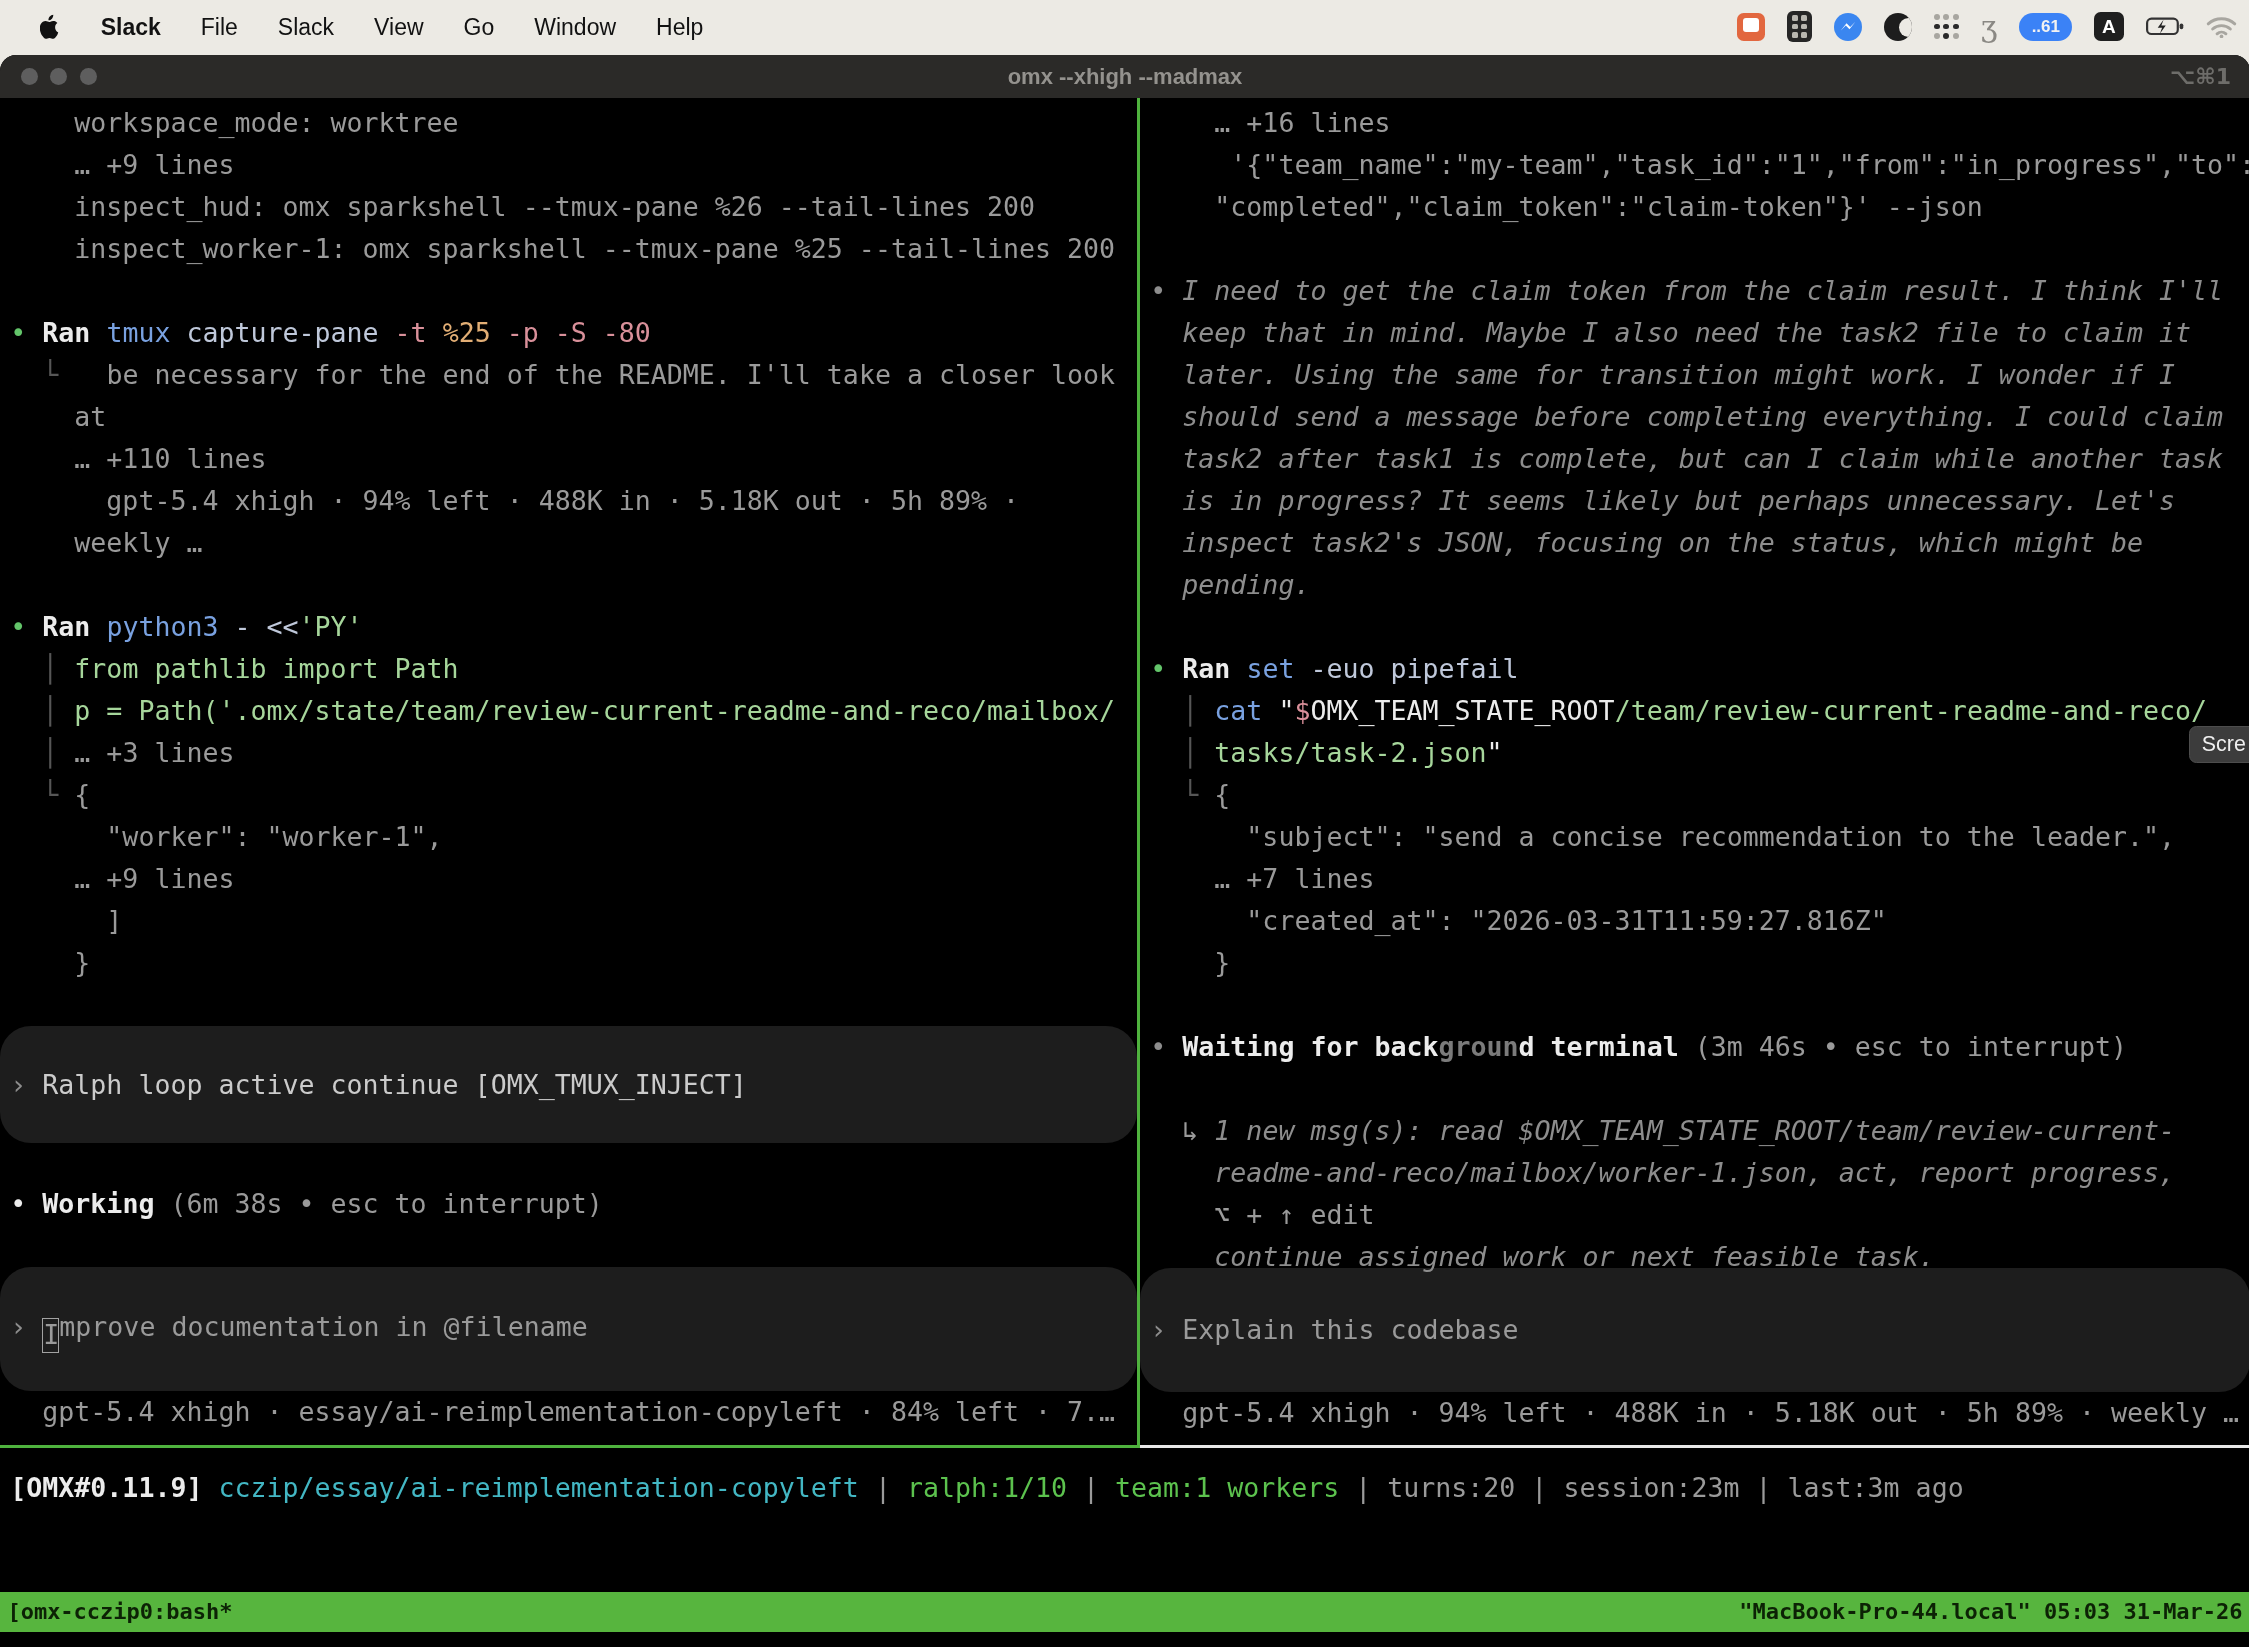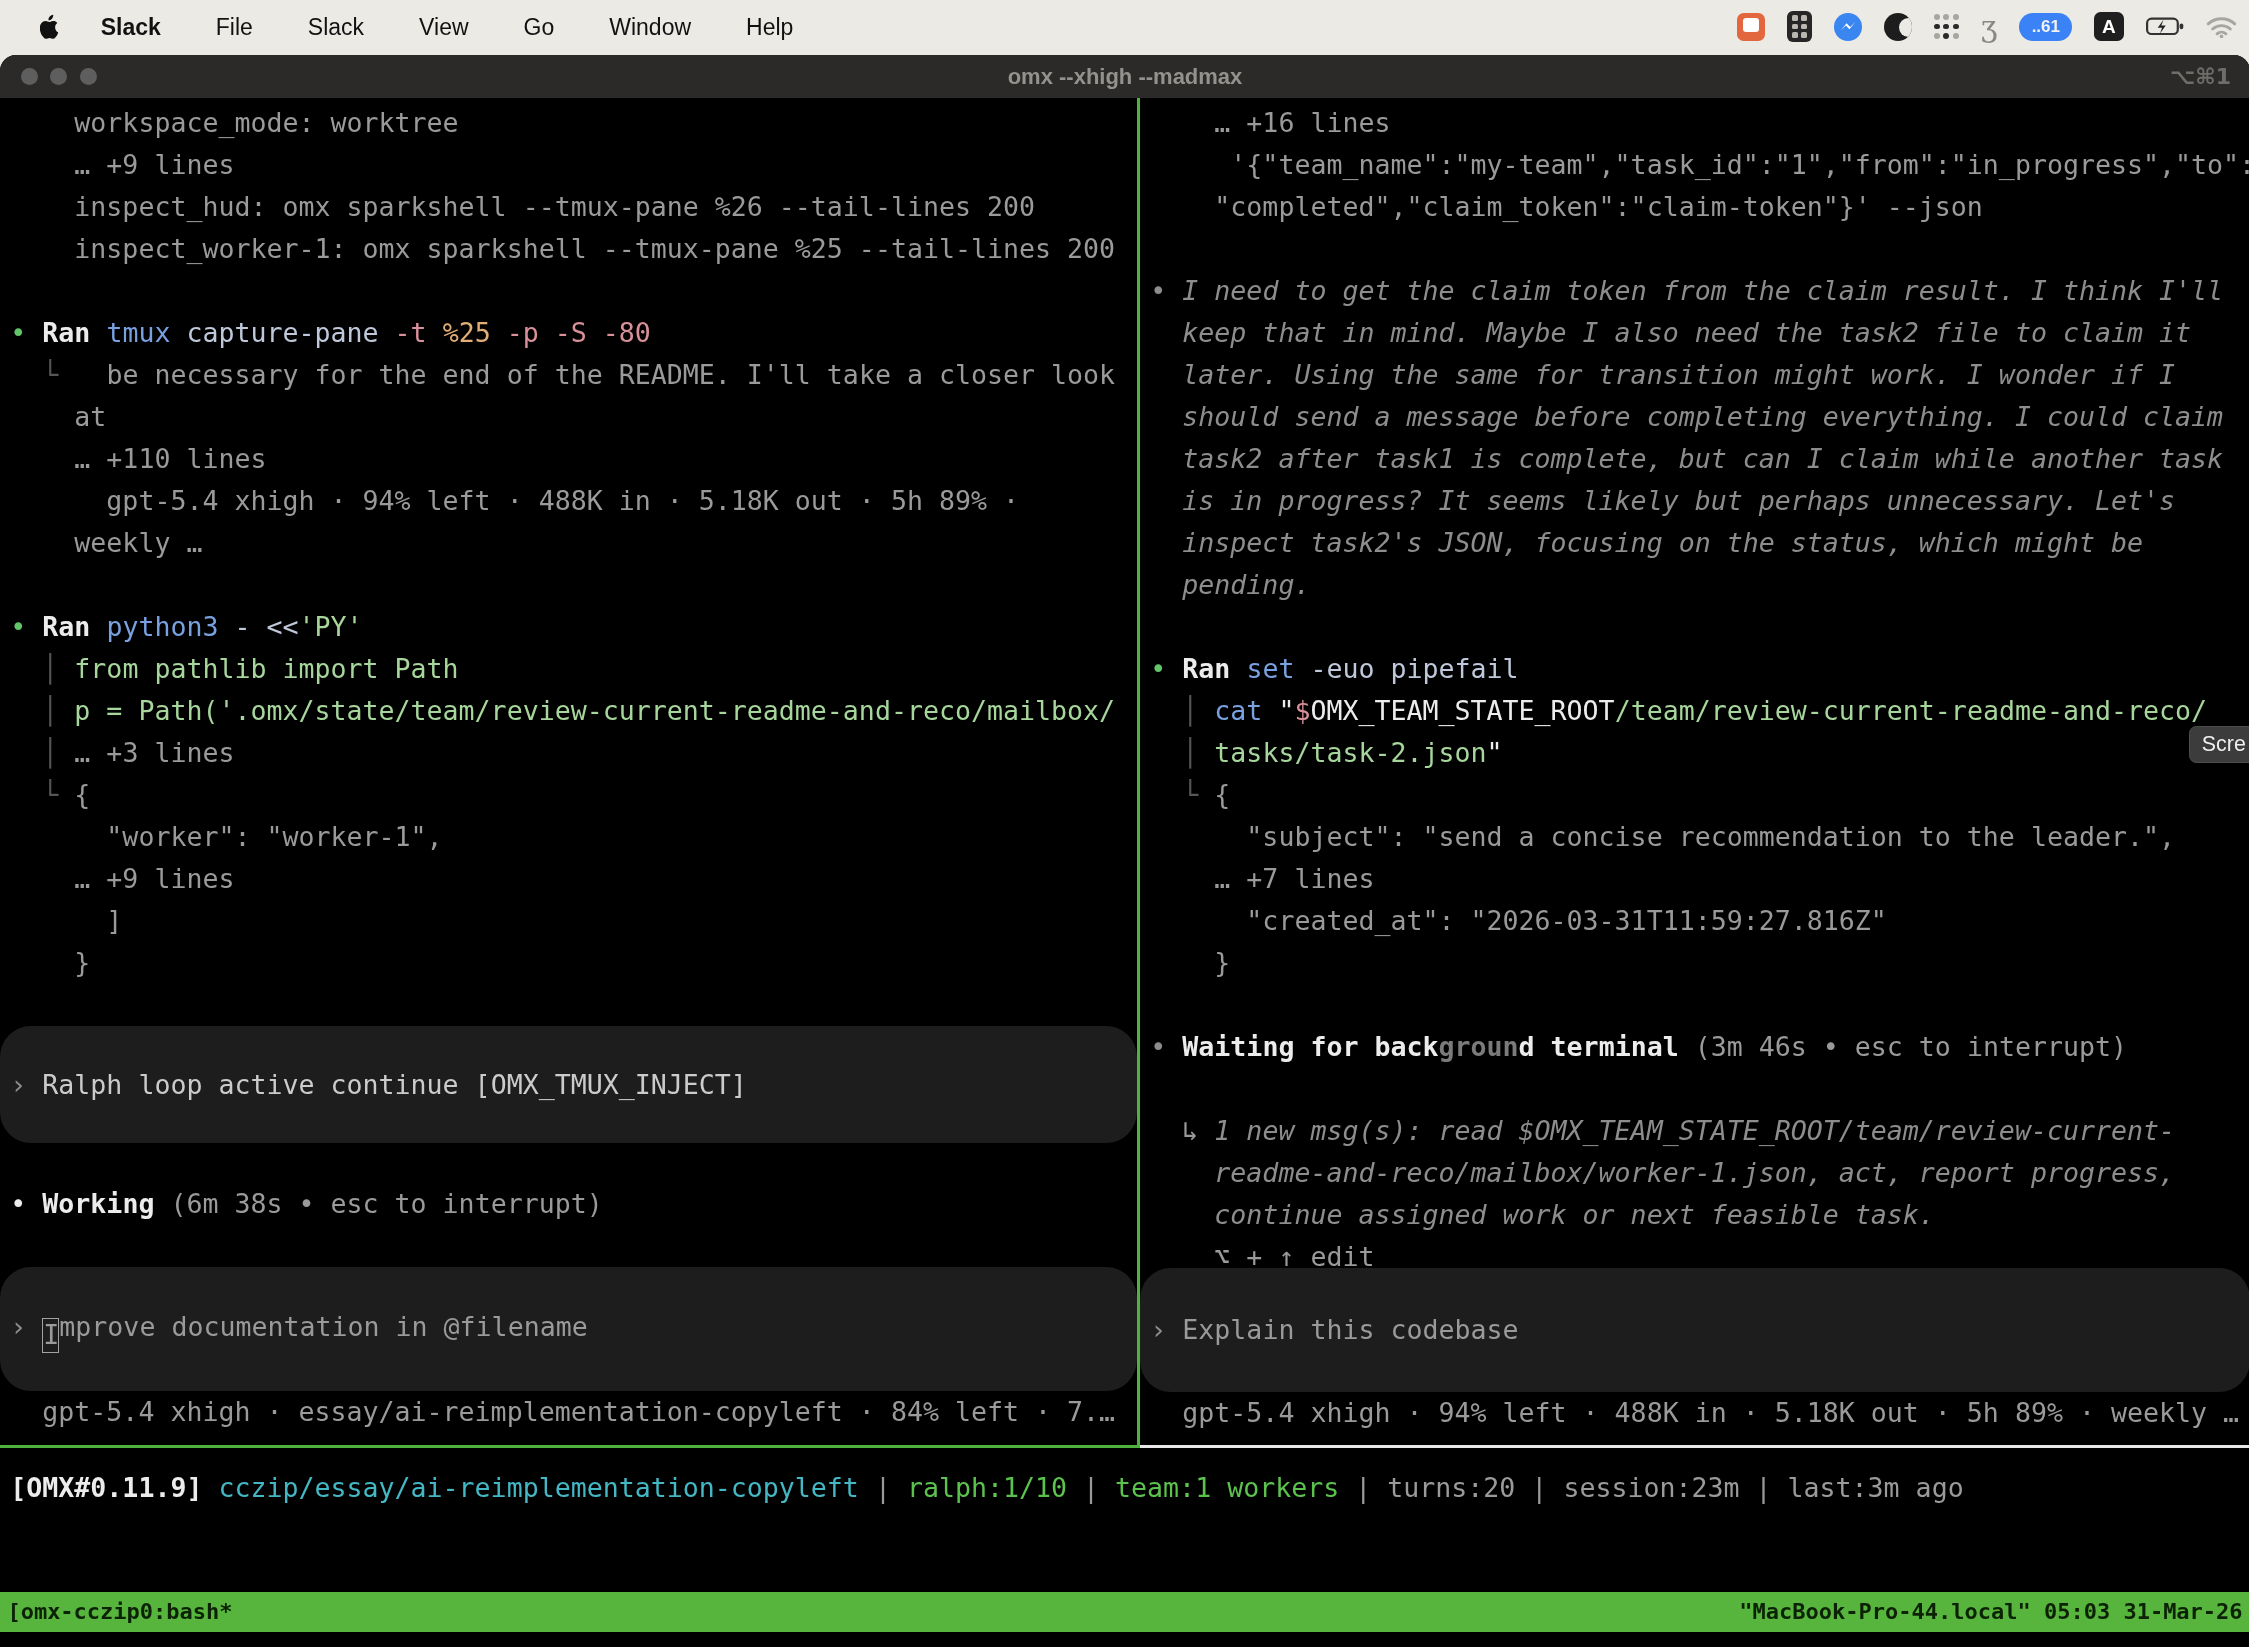--- a/index.html
+++ b/index.html
@@ -84,21 +84,21 @@
 <div class="screen">
 
   <div class="menubar">
     <div class="menubar-left">
       <span class="apple">
         <svg viewBox="0 0 100 120" width="20.7" height="25" fill="#111">
           <path d="M73 63c0-14 11-20 11-20-6-9-16-10-19-10-8-1-16 5-20 5s-11-5-18-5c-9 0-18 6-23 15-10 17-3 43 7 57 5 7 10 14 17 14 7 0 9-4 18-4s11 4 18 4 12-7 17-14c5-8 7-15 7-16-1 0-15-6-15-26z"></path>
           <path d="M58 22c4-5 7-12 6-19-6 0-13 4-17 9-4 4-7 11-6 18 7 0 13-4 17-8z"></path>
         </svg>
       </span>
-      <span class="menu-item" id="menu-items" style="display: flex; gap: 55px;">
+      <span class="menu-item" id="menu-items" style="display: flex; gap: 40px;">
           <span class="menu-item bold">Slack</span>
           <span class="menu-item">File</span>
           <span class="menu-item">Slack</span>
           <span class="menu-item">View</span>
           <span class="menu-item">Go</span>
           <span class="menu-item">Window</span>
           <span class="menu-item">Help</span>
         </span>
     </div>
     <div class="menubar-right">
@@ -229,22 +229,22 @@
             <div class="line"><span class="c-rule">  └ </span><span class="c-gray">{</span></div>
             <div class="line"><span class="c-gray">      "subject": "send a concise recommendation to the leader.",</span></div>
             <div class="line"><span class="c-gray">    … +7 lines</span></div>
             <div class="line"><span class="c-gray">      "created_at": "2026-03-31T11:59:27.816Z"</span></div>
             <div class="line"><span class="c-gray">    }</span></div>
             <div class="line"></div>
             <div class="line"><span class="c-dim">• </span><span class="c-wb">Waiting for back</span><span class="c-shim">groun</span><span class="c-wb">d terminal</span><span class="c-gray"> (3m 46s • esc to interrupt)</span></div>
             <div class="line"></div>
             <div class="line"><span class="c-gray">  ↳ </span><span class="c-it">1 new msg(s): read $OMX_TEAM_STATE_ROOT/team/review-current-</span></div>
             <div class="line"><span class="c-it">    readme-and-reco/mailbox/worker-1.json, act, report progress,</span></div>
+            <div class="line"><span class="c-gray">    ⌥ + ↑ edit</span></div>
             <div class="line"><span class="c-it">    continue assigned work or next feasible task.</span></div>
-            <div class="line"><span class="c-gray">    ⌥ + ↑ edit</span></div>
           </div>
         <div class="band input-band right-input">
           <div class="line"><span class="c-dim">› </span><span class="c-gray">Explain this codebase</span></div>
         </div>
         <div class="line"><span class="c-gray">  gpt-5.4 xhigh · 94% left · 488K in · 5.18K out · 5h 89% · weekly …</span></div>
       </div>
 
       <div class="hborder-l"></div>
       <div class="hborder-r"></div>
 

